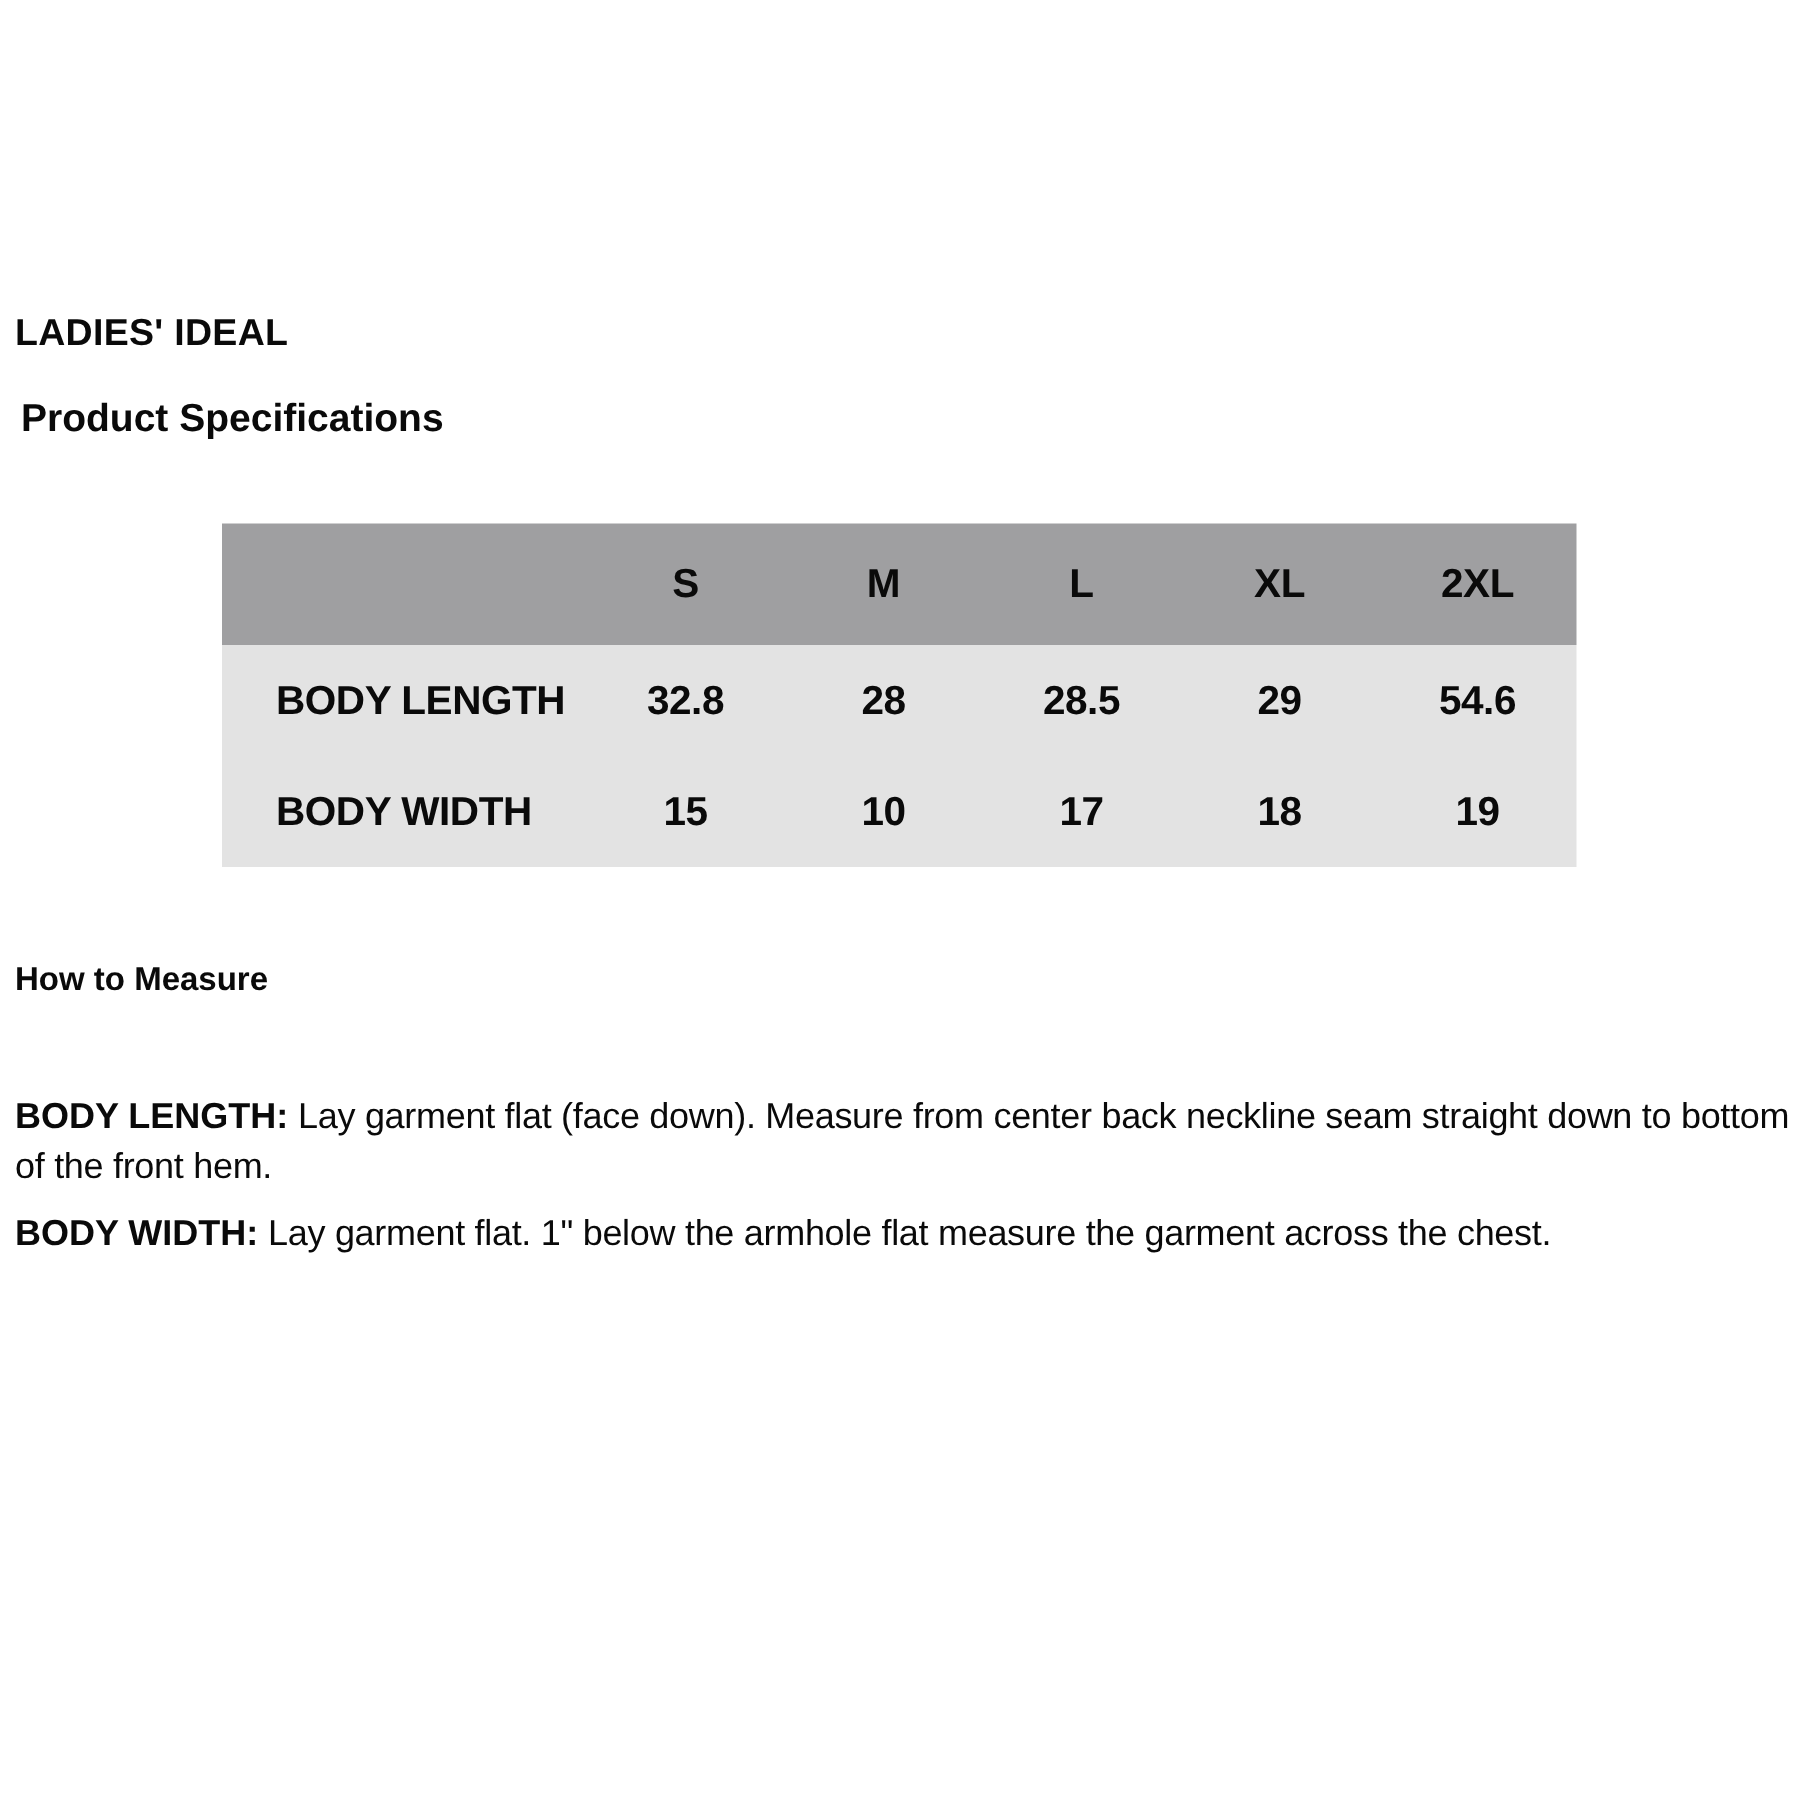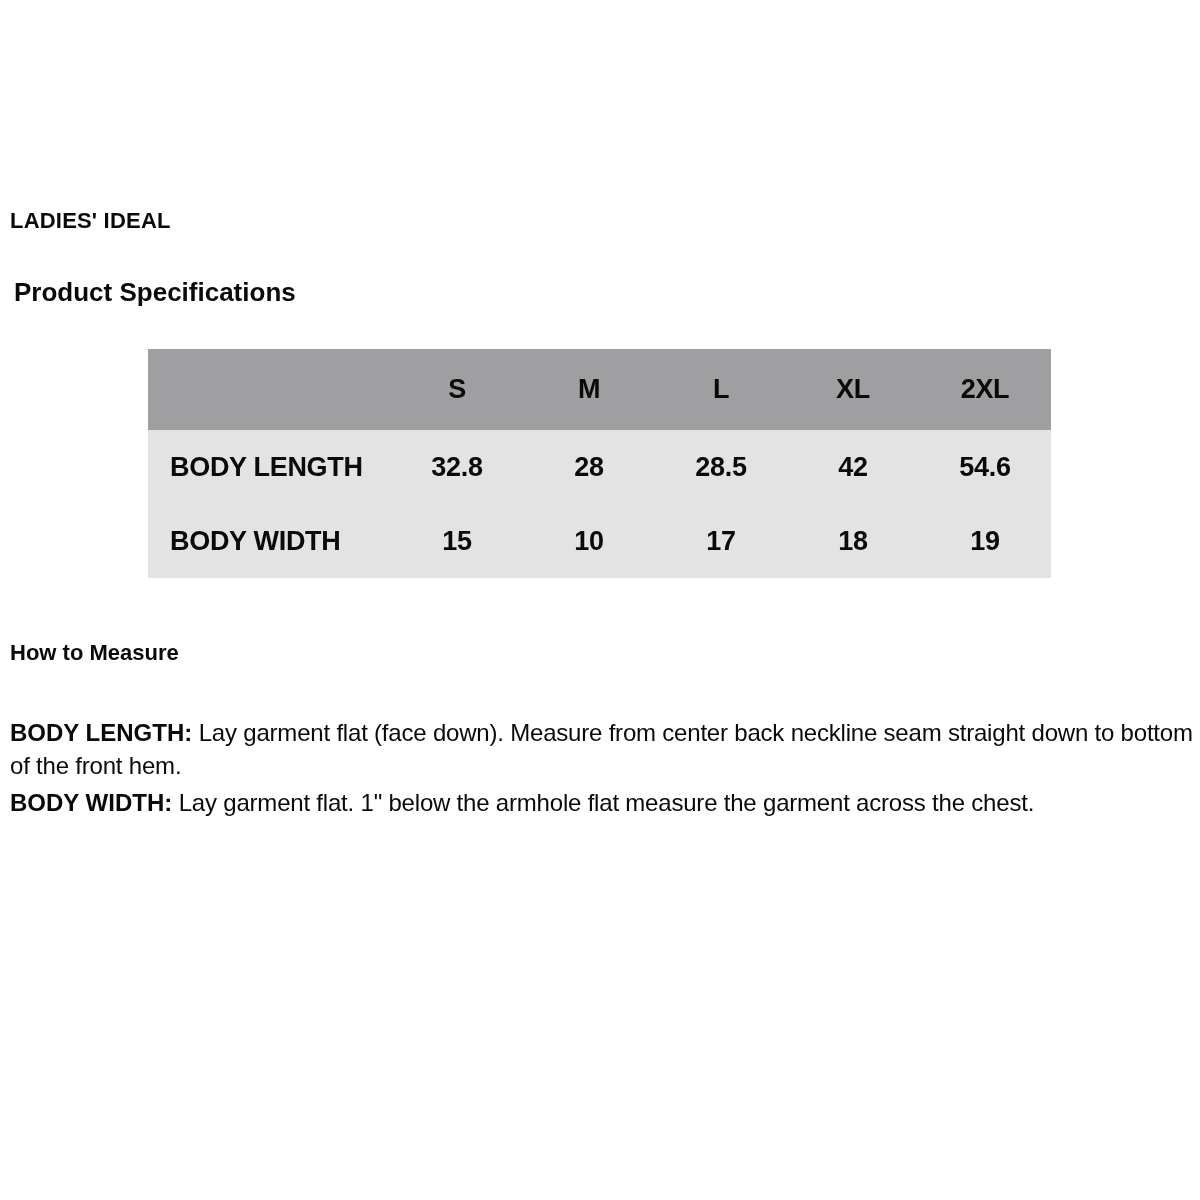--- a/index.html
+++ b/index.html
@@ -13,29 +13,29 @@
     height: 1200px;
     background: #ffffff;
     font-family: "Liberation Sans", sans-serif;
     color: #0a0a0a;
     overflow: hidden;
   }
   .brand {
     position: absolute;
     left: 10px;
     top: 208px;
-    font-size: 22px;
+    font-size: 25px;
     font-weight: bold;
     letter-spacing: 0.2px;
     white-space: nowrap;
   }
   .section-title {
     position: absolute;
     left: 14px;
-    top: 277px;
+    top: 263px;
     font-size: 26px;
     font-weight: bold;
     white-space: nowrap;
   }
   .product-title {
     position: absolute;
     left: 446px;
     top: 266px;
     font-family: "DejaVu Sans", sans-serif;
     font-size: 38px;
@@ -63,38 +63,38 @@
     background: #e3e3e3;
   }
   .cell {
     text-align: center;
     font-size: 27px;
     font-weight: bold;
     letter-spacing: -0.3px;
   }
   .cell.label-col {
     text-align: left;
-    padding-left: 22px;
+    padding-left: 36px;
   }
   .how-heading {
     position: absolute;
     left: 10px;
     top: 640px;
     font-size: 22px;
     font-weight: bold;
     white-space: nowrap;
   }
   .measure-block {
     position: absolute;
     left: 10px;
     top: 716px;
     width: 1190px;
   }
   .measure {
-    margin: 0 0 4px 0;
+    margin: 12px 0 4px 0;
     font-size: 24px;
     line-height: 33px;
     letter-spacing: -0.2px;
   }
   .measure strong {
     letter-spacing: 0;
   }
 </style>
 </head>
 <body>
@@ -114,21 +114,21 @@
       <div class="cell">L</div>
       <div class="cell">XL</div>
       <div class="cell">2XL</div>
     </div>
 
     <div class="t-row">
       <div class="cell label-col">BODY LENGTH</div>
       <div class="cell">32.8</div>
       <div class="cell">28</div>
       <div class="cell">28.5</div>
-      <div class="cell">42</div>
+      <div class="cell">29</div>
       <div class="cell">54.6</div>
     </div>
 
     <div class="t-row">
       <div class="cell label-col">BODY WIDTH</div>
       <div class="cell">15</div>
       <div class="cell">10</div>
       <div class="cell">17</div>
       <div class="cell">18</div>
       <div class="cell">19</div>

